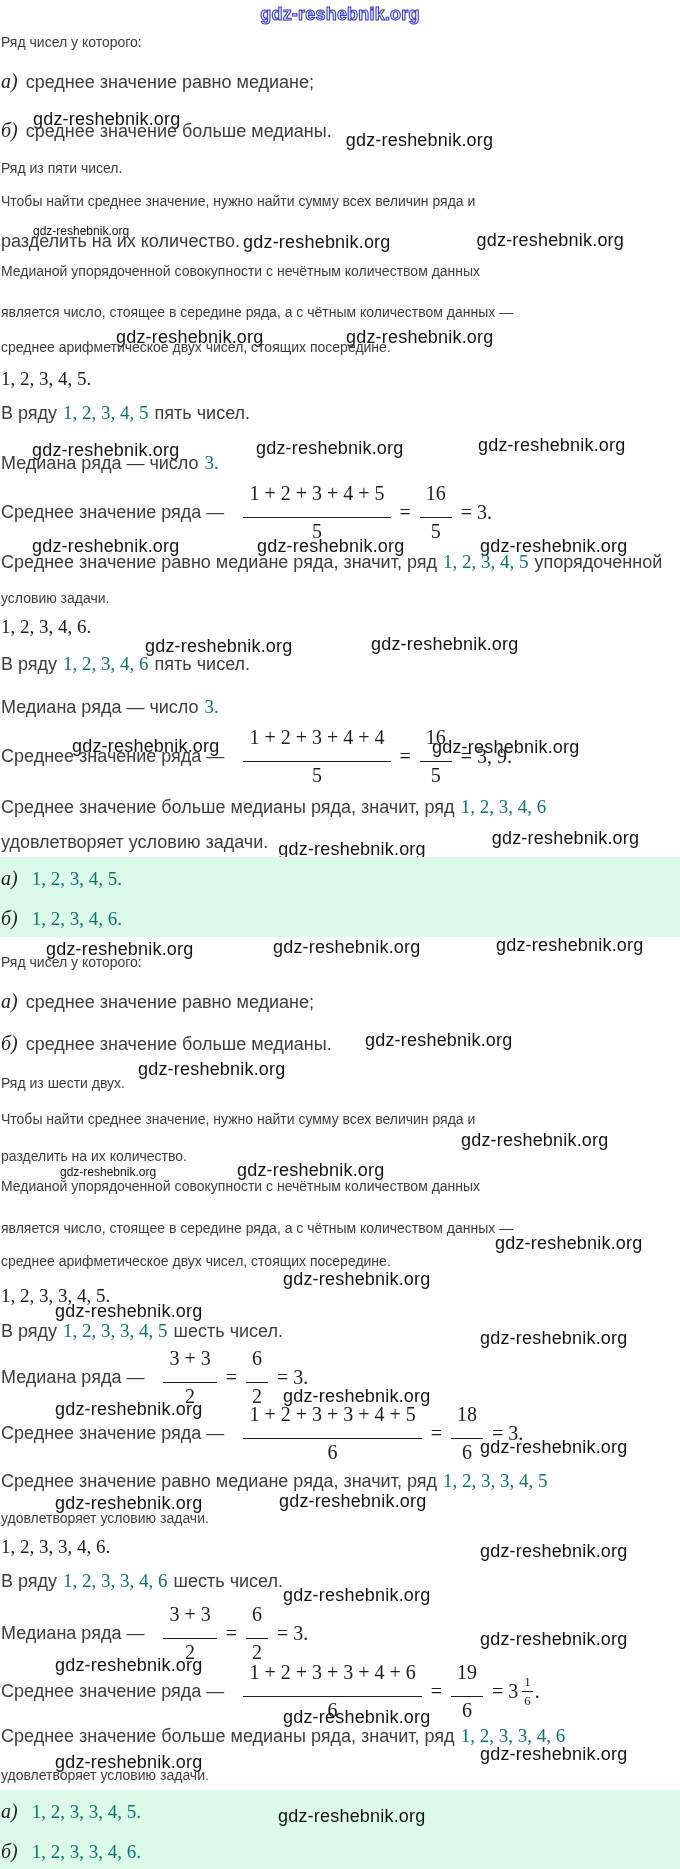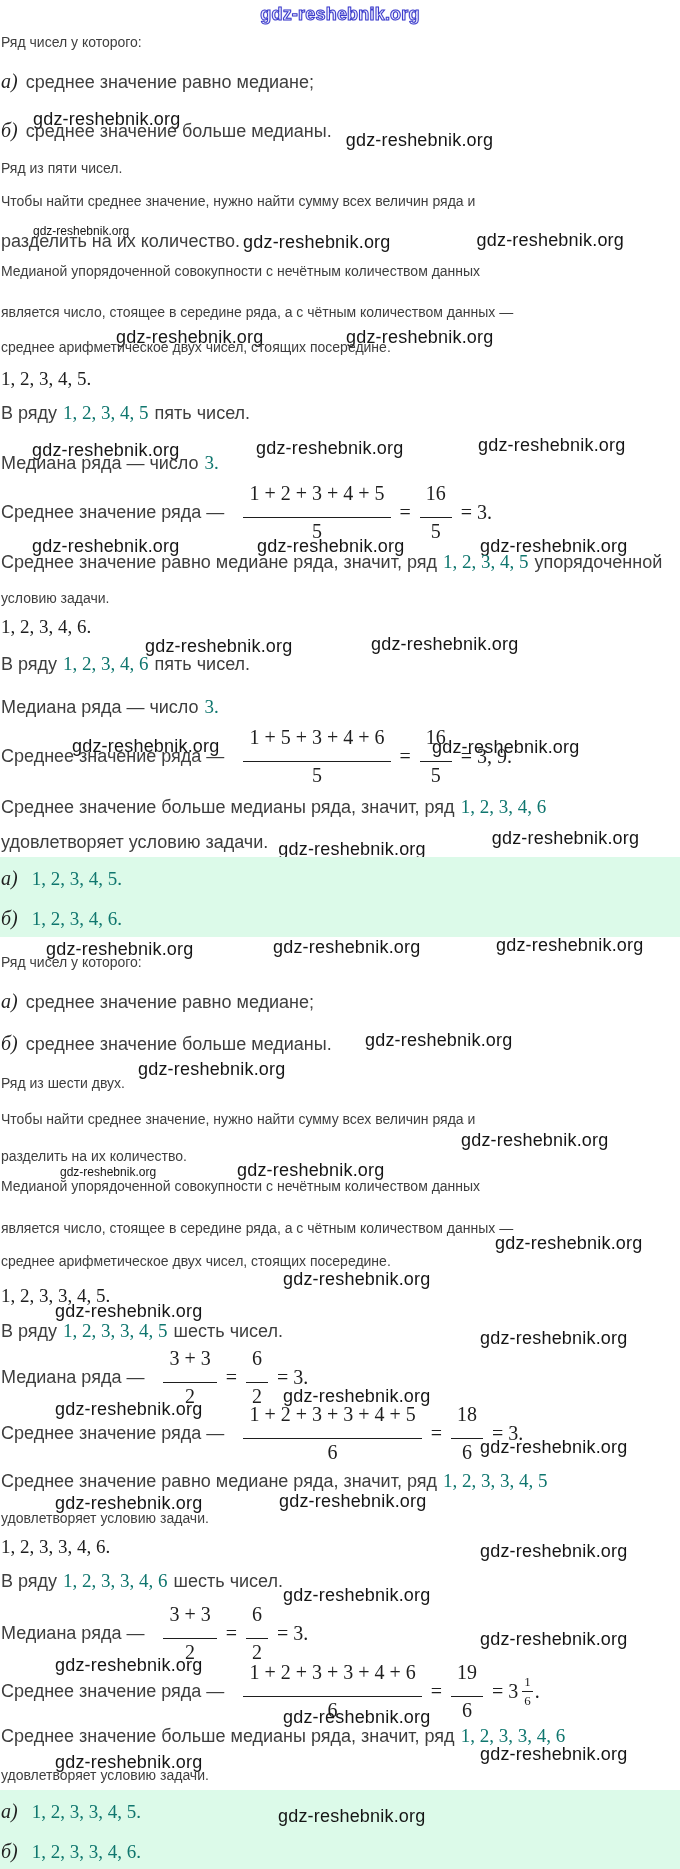--- a/index.html
+++ b/index.html
@@ -118,21 +118,21 @@
 
   <div class="row" style="top:696px;">
     <span>Медиана ряда — число</span>
     <span class="math">3.</span>
   </div>
 
   <div class="wm" style="left:72px;top:736px;">gdz-reshebnik.org</div>
   <div class="formula" style="top:726px;">
     <span class="flabel">Среднее значение ряда —</span>
     <span class="frac">
-      <span class="fr-num">1 + 5 + 3 + 4 + 6</span>
+      <span class="fr-num">1 + 2 + 3 + 4 + 4</span>
       <span class="fr-den">5</span>
     </span>
     <span>=</span>
     <span class="frac">
       <span class="fr-num">16</span>
       <span class="fr-den">5</span>
     </span>
     <span>= 3, 9.</span>
   </div>
   <div class="wm" style="left:432px;top:737px;">gdz-reshebnik.org</div>

